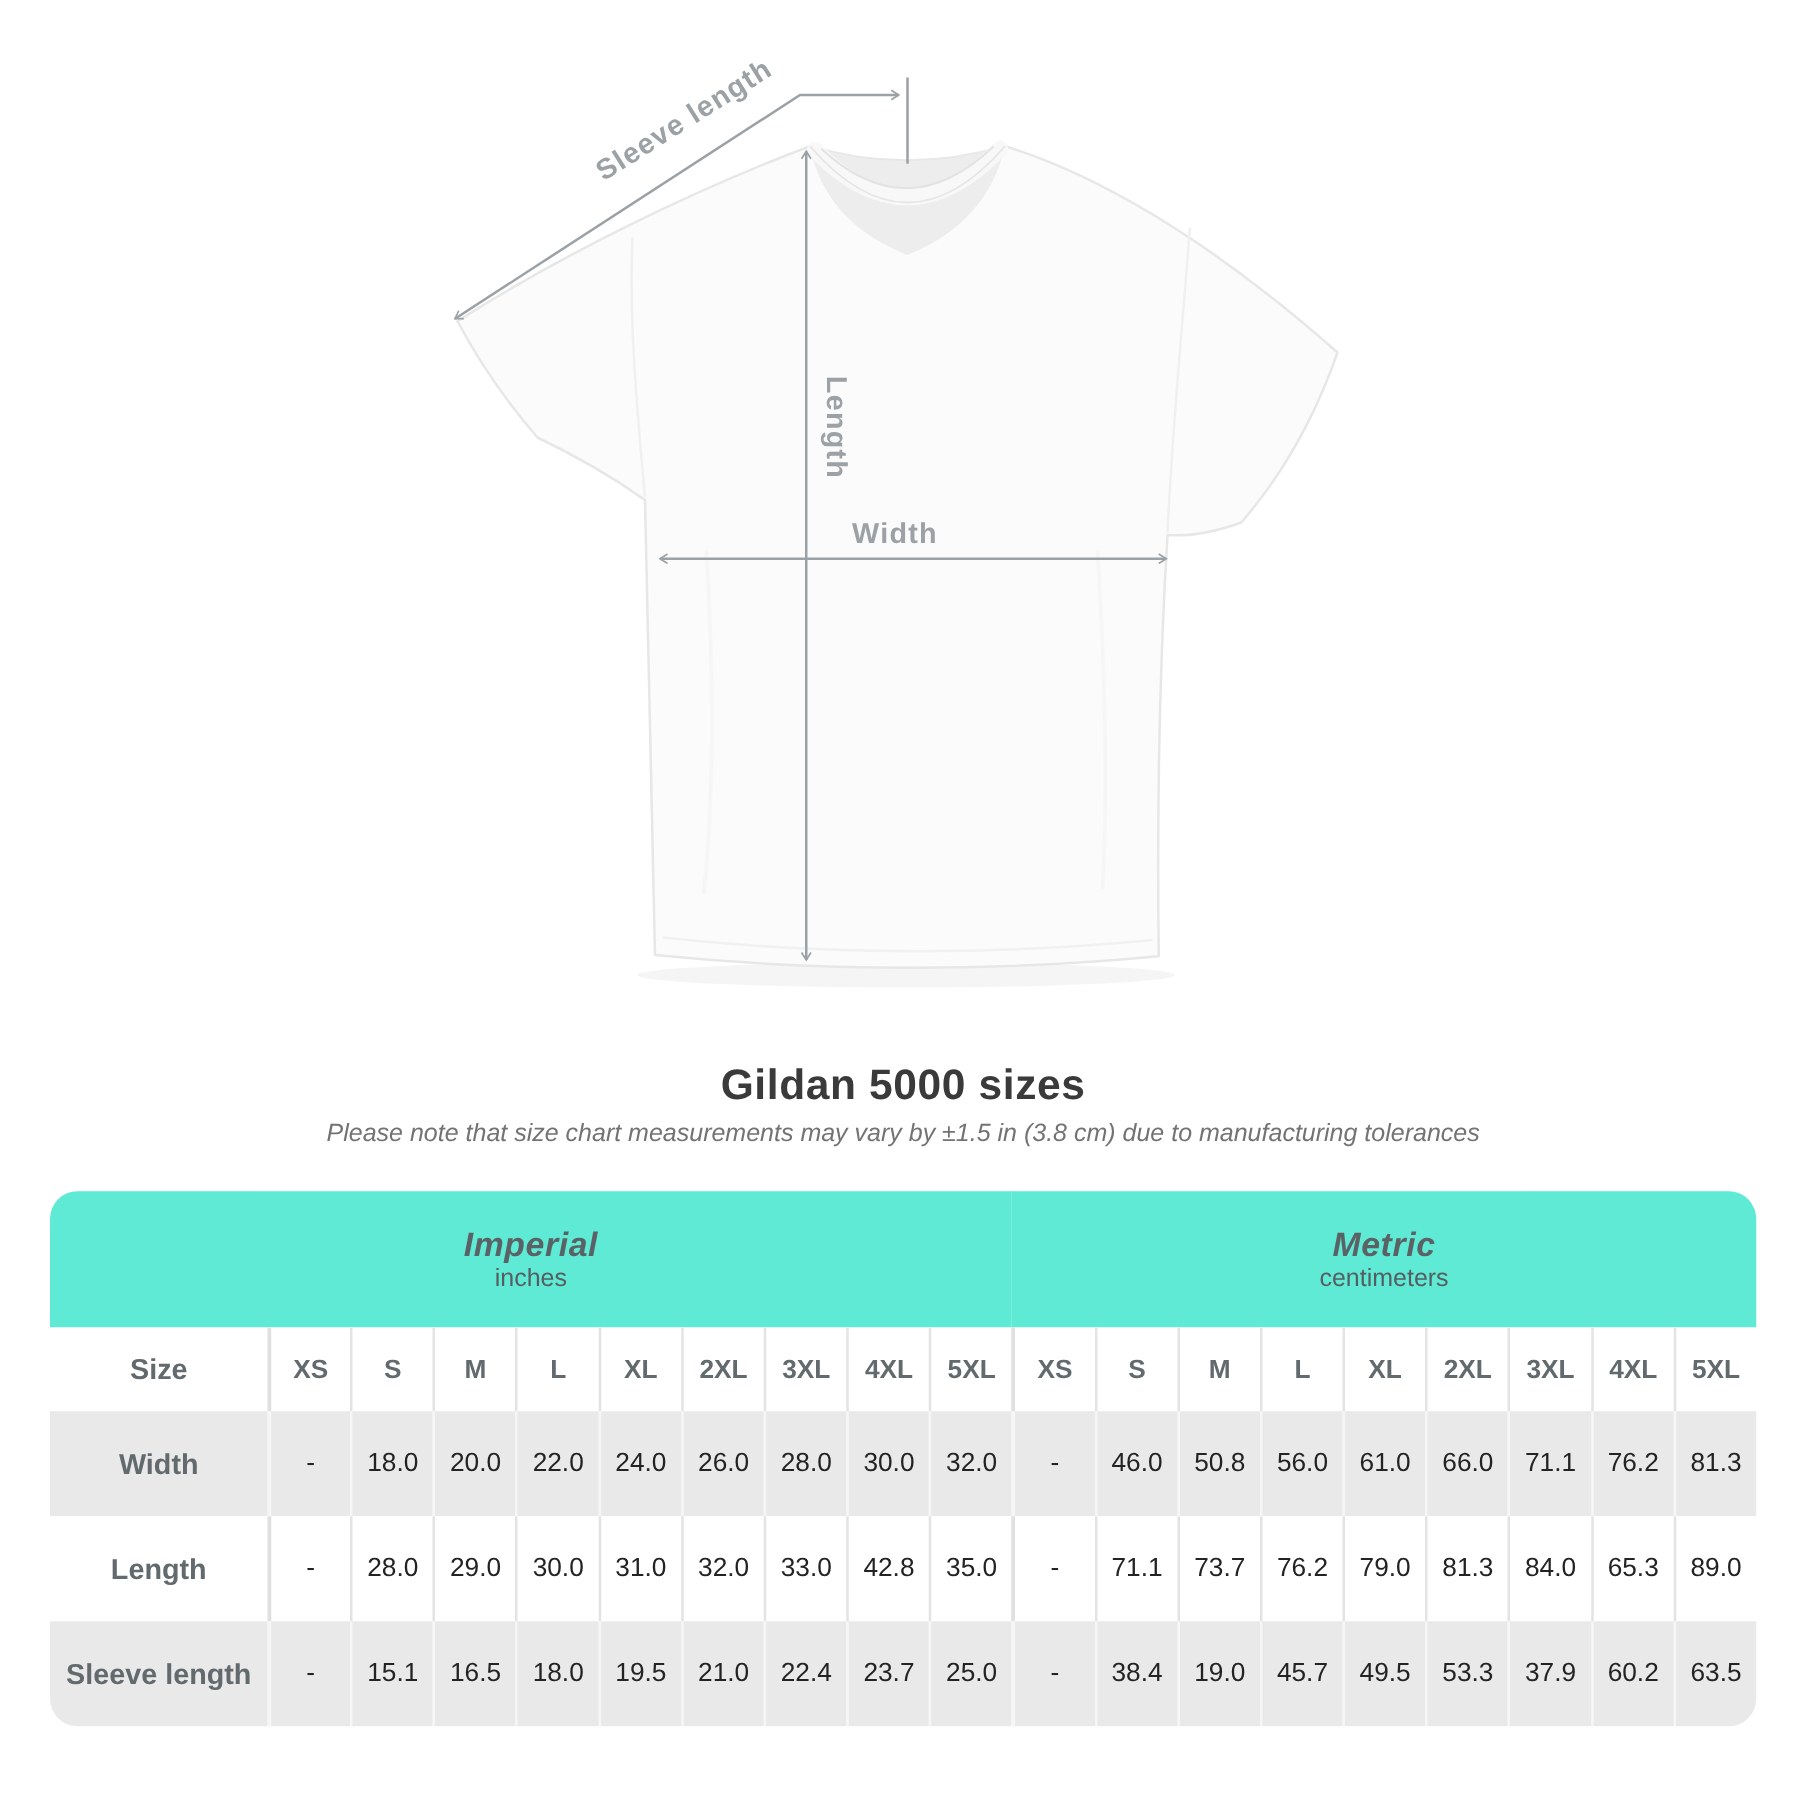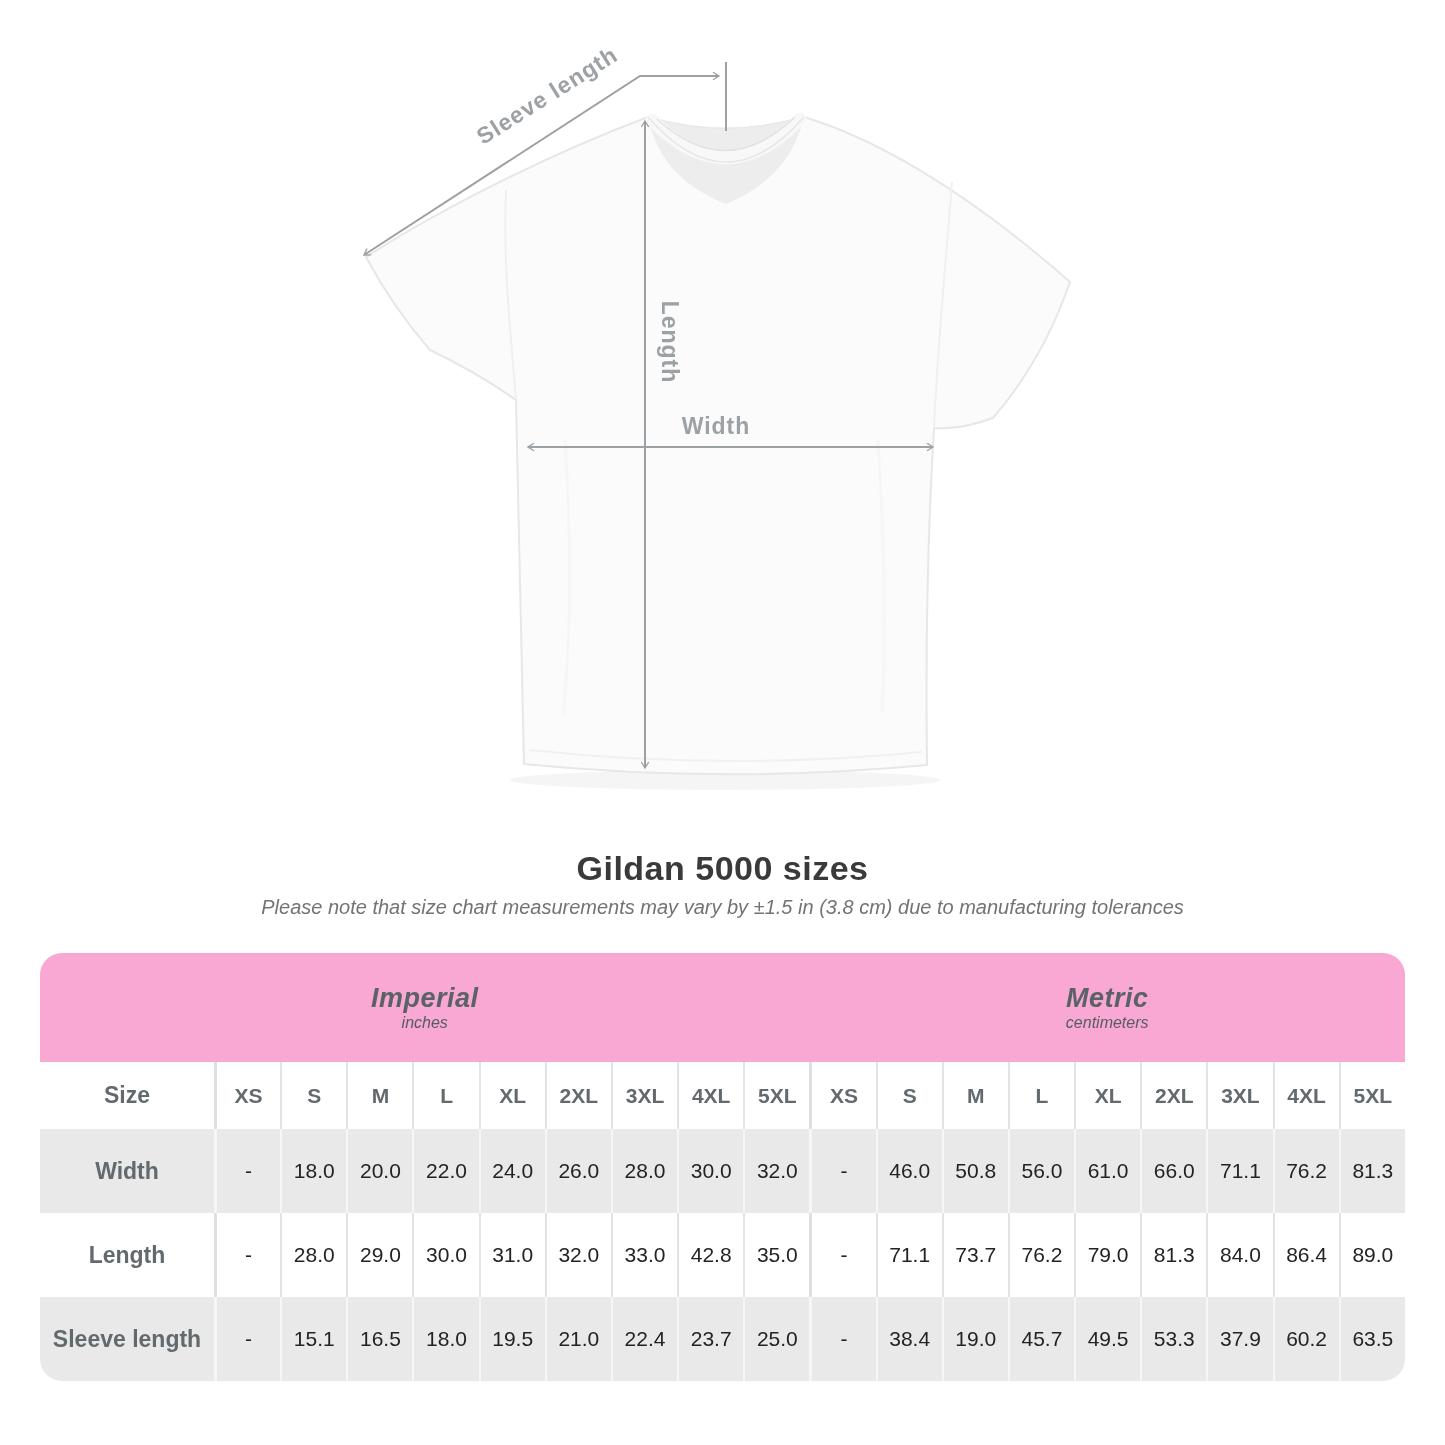--- a/index.html
+++ b/index.html
@@ -13,25 +13,25 @@
   .page-title{position:absolute;left:0;top:849px;width:1445px;text-align:center;
     font-size:34px;font-weight:bold;color:#3a3a3a;letter-spacing:.5px;}
   .page-note{position:absolute;left:0;top:896px;width:1445px;text-align:center;
     font-style:italic;font-size:20px;color:#737373;}
 
   
   .table-wrap{position:absolute;left:40px;top:953px;width:1365px;}
   table.size-table{border-collapse:separate;border-spacing:0;table-layout:fixed;width:1365px;}
   table.size-table td{text-align:center;vertical-align:middle;padding:0;overflow:hidden;}
 
-  td.band{background:#f9a8d4;height:109px;}
+  td.band{background:#5eead4;height:109px;}
   td.band-l{border-top-left-radius:22px;}
   td.band-r{border-top-right-radius:22px;}
   .g-title{font-style:italic;font-weight:bold;font-size:27px;color:#5b6266;letter-spacing:.5px;}
-  .g-unit{font-style:italic;font-size:16px;color:#565d61;margin-top:0;}
+  .g-unit{font-size:20px;color:#565d61;margin-top:0;}
 
   tr.head-row td{height:67px;background:#ffffff;}
   tr.row-gray td{height:84px;background:#e9e9e9;}
   tr.row-white td{height:84px;background:#ffffff;}
 
   
   tr.head-row td + td, tr.row-white td + td{border-left:2px solid #e3e3e3;}
   tr.row-gray td + td{border-left:2px solid #f6f6f6;}
   tr.head-row td.sep-strong, tr.row-white td.sep-strong{border-left-width:3px;border-left-color:#e0e0e0;}
   tr.row-gray td.sep-strong{border-left-width:3px;}
@@ -188,21 +188,21 @@
         <td class="val">33.0</td>
         <td class="val">42.8</td>
         <td class="val">35.0</td>
         <td class="val sep-strong">-</td>
         <td class="val">71.1</td>
         <td class="val">73.7</td>
         <td class="val">76.2</td>
         <td class="val">79.0</td>
         <td class="val">81.3</td>
         <td class="val">84.0</td>
-        <td class="val">86.4</td>
+        <td class="val">65.3</td>
         <td class="val">89.0</td>
       </tr>
 
       <tr class="row-gray last">
         <td class="lbl">Sleeve length</td>
         <td class="val sep-strong">-</td>
         <td class="val">15.1</td>
         <td class="val">16.5</td>
         <td class="val">18.0</td>
         <td class="val">19.5</td>

